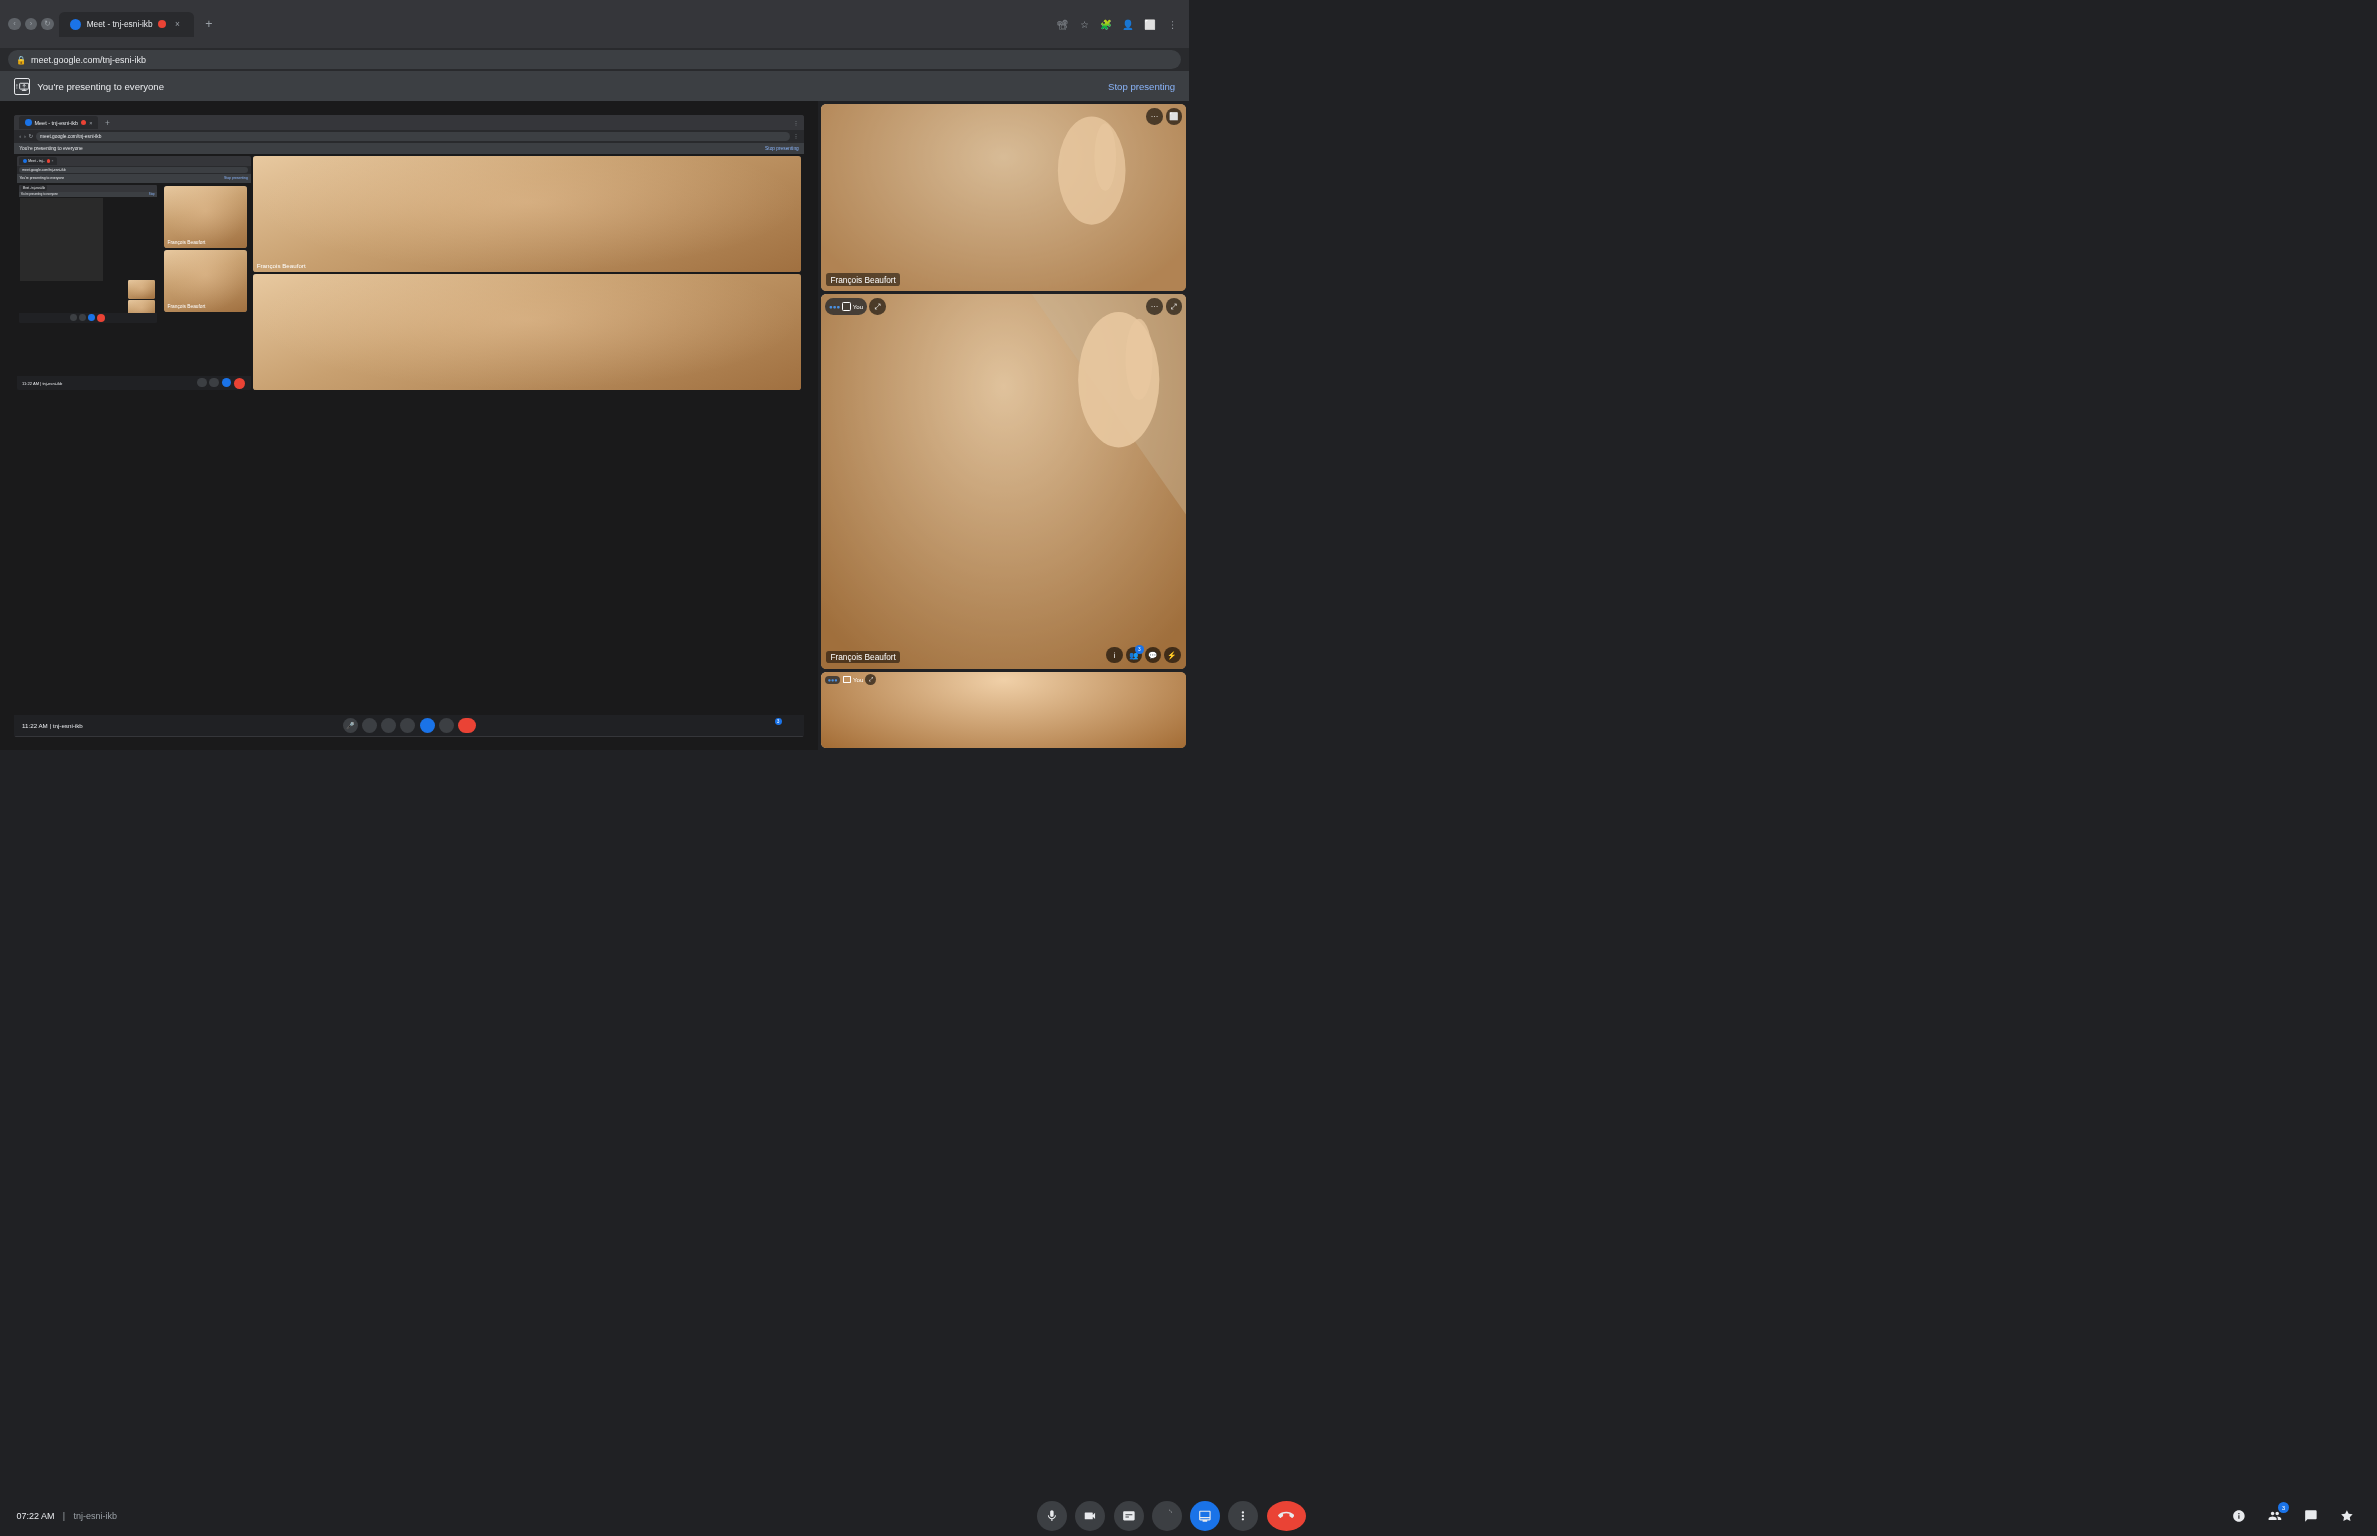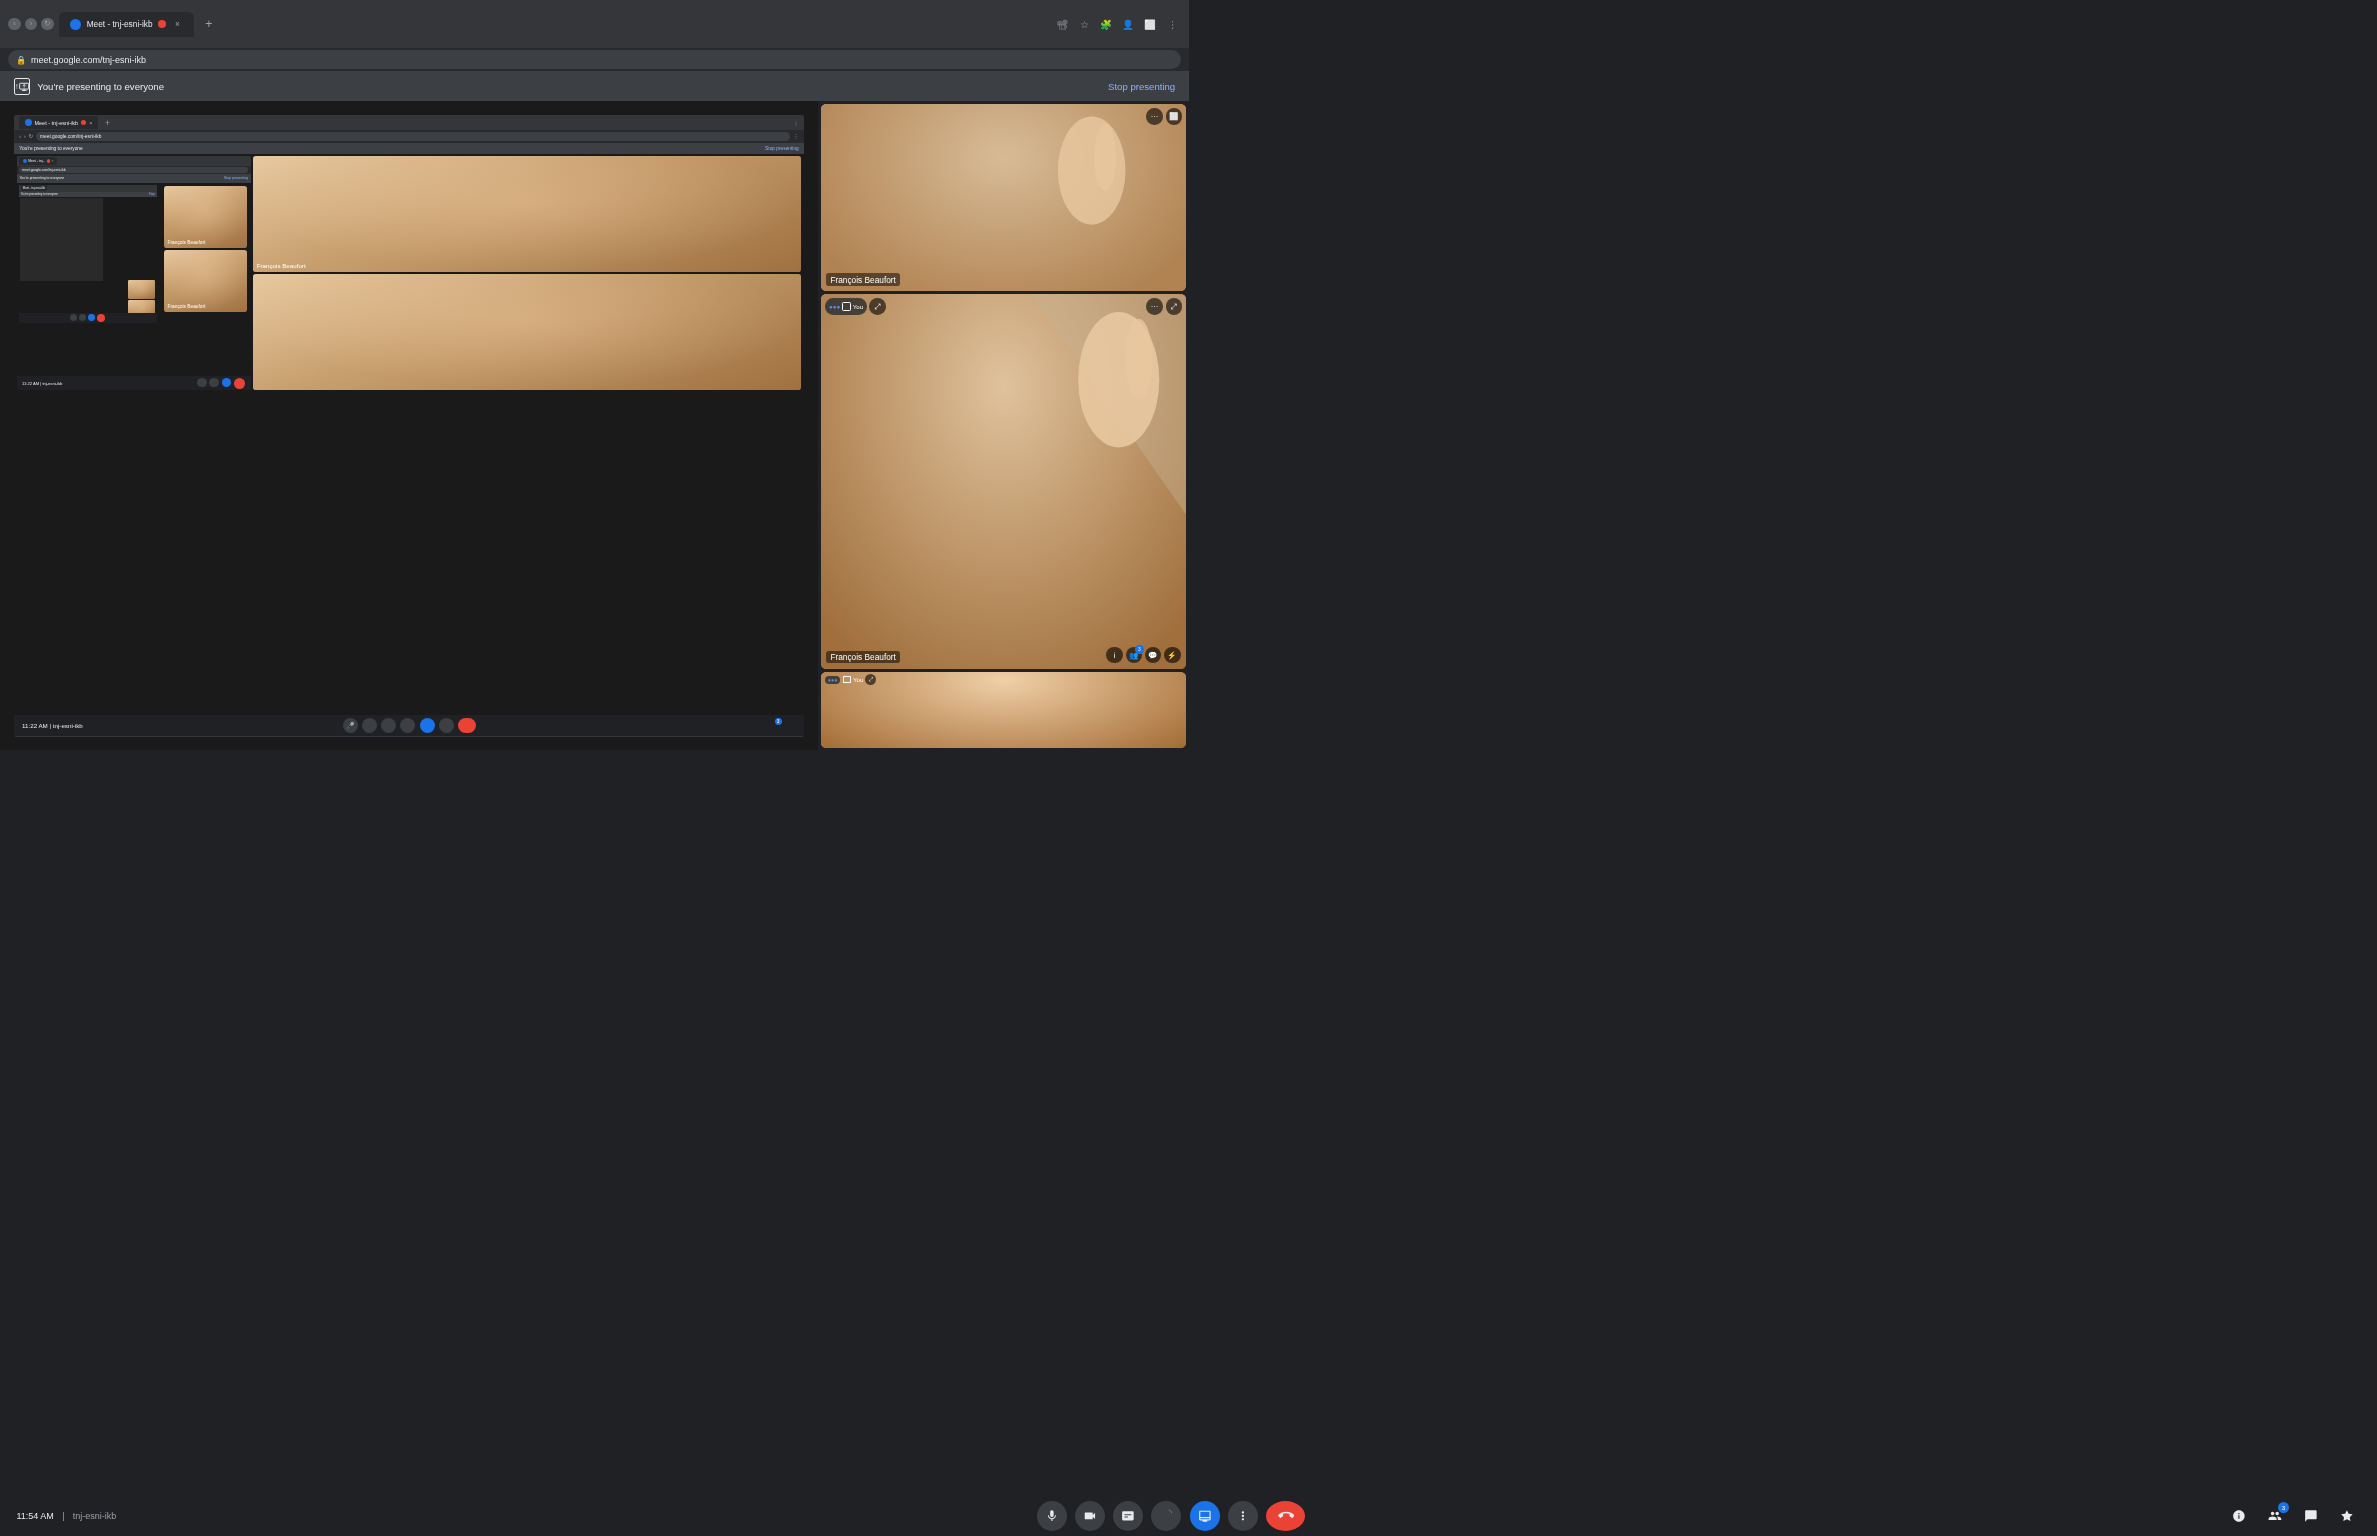--- a/index.html
+++ b/index.html
@@ -629,21 +629,21 @@
         <span style="border:0.7px solid white;width:8.3px;height:6.9px;display:inline-block;border-radius:0.7px;"></span>
         <span style="color:white;font-size:6.2px;">You</span>
         <button class="video-ctrl-btn" style="width:11px;height:11px;font-size:5.5px;">⤢</button>
       </div>
     </div>
   </div>
 </div>
 
 <div class="meet-bottom-inner">
   <div class="bottom-left">
-    <span class="meeting-time">11:54 AM</span>
+    <span class="meeting-time">07:22 AM</span>
     <span class="meeting-id">|</span>
     <span class="meeting-id">tnj-esni-ikb</span>
   </div>
 
   <div class="bottom-center">
     <button class="ctrl-btn" title="Microphone">
       <svg width="13.8" height="13.8" viewBox="0 0 24 24" fill="currentColor">
         <path d="M12 14c1.66 0 3-1.34 3-3V5c0-1.66-1.34-3-3-3S9 3.34 9 5v6c0 1.66 1.34 3 3 3zm5.3-3c0 3-2.54 5.1-5.3 5.1S6.7 14 6.7 11H5c0 3.41 2.72 6.23 6 6.72V21h2v-3.28c3.28-.49 6-3.31 6-6.72h-1.7z"></path>
       </svg>
     </button>

